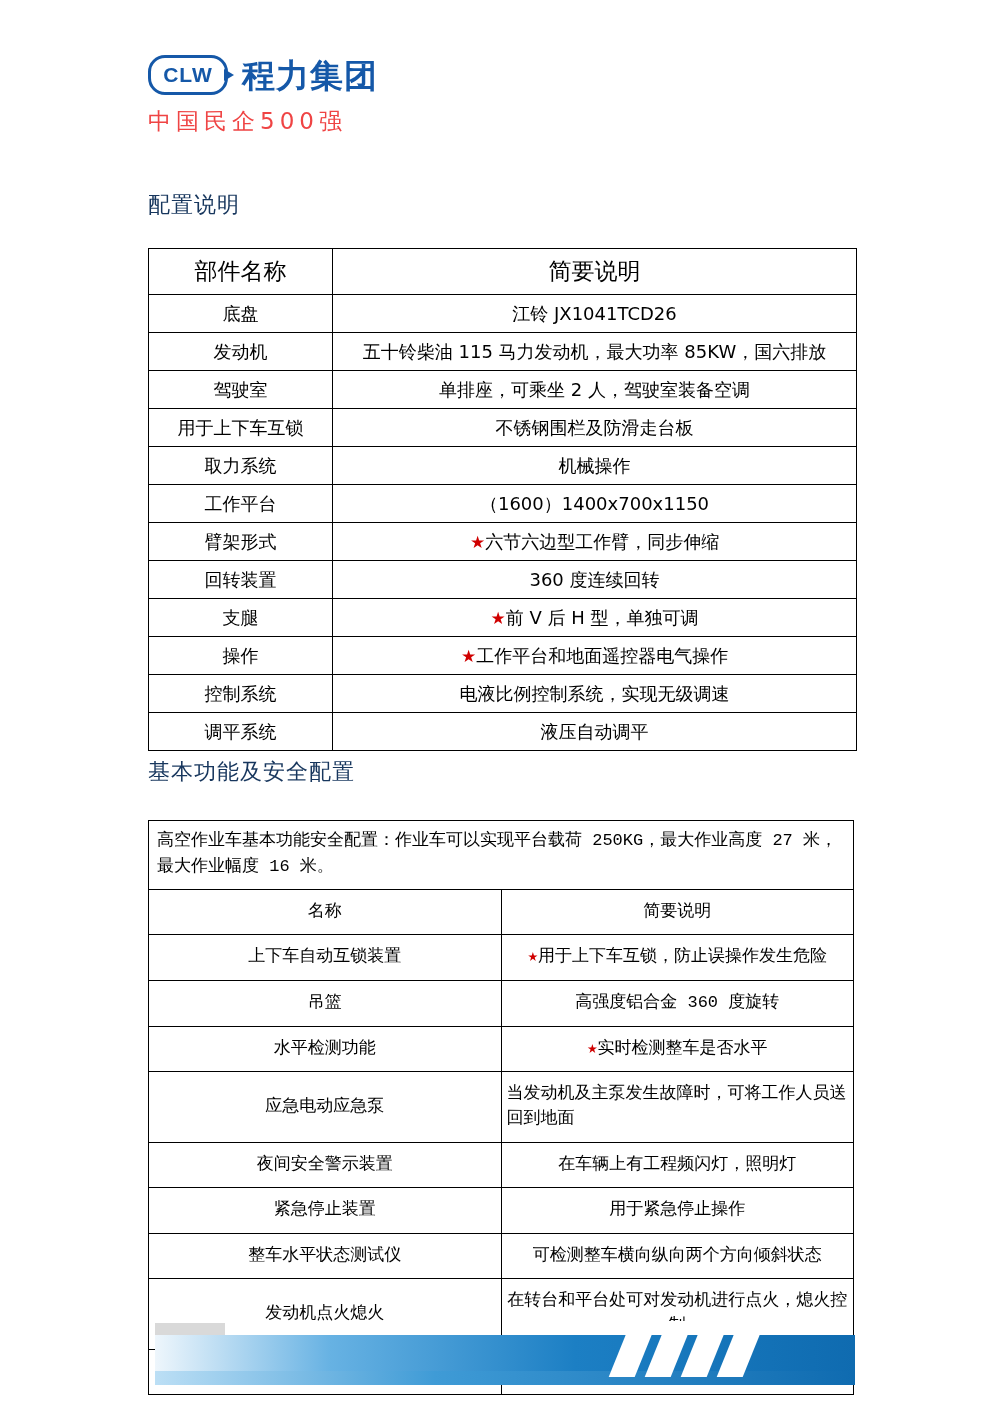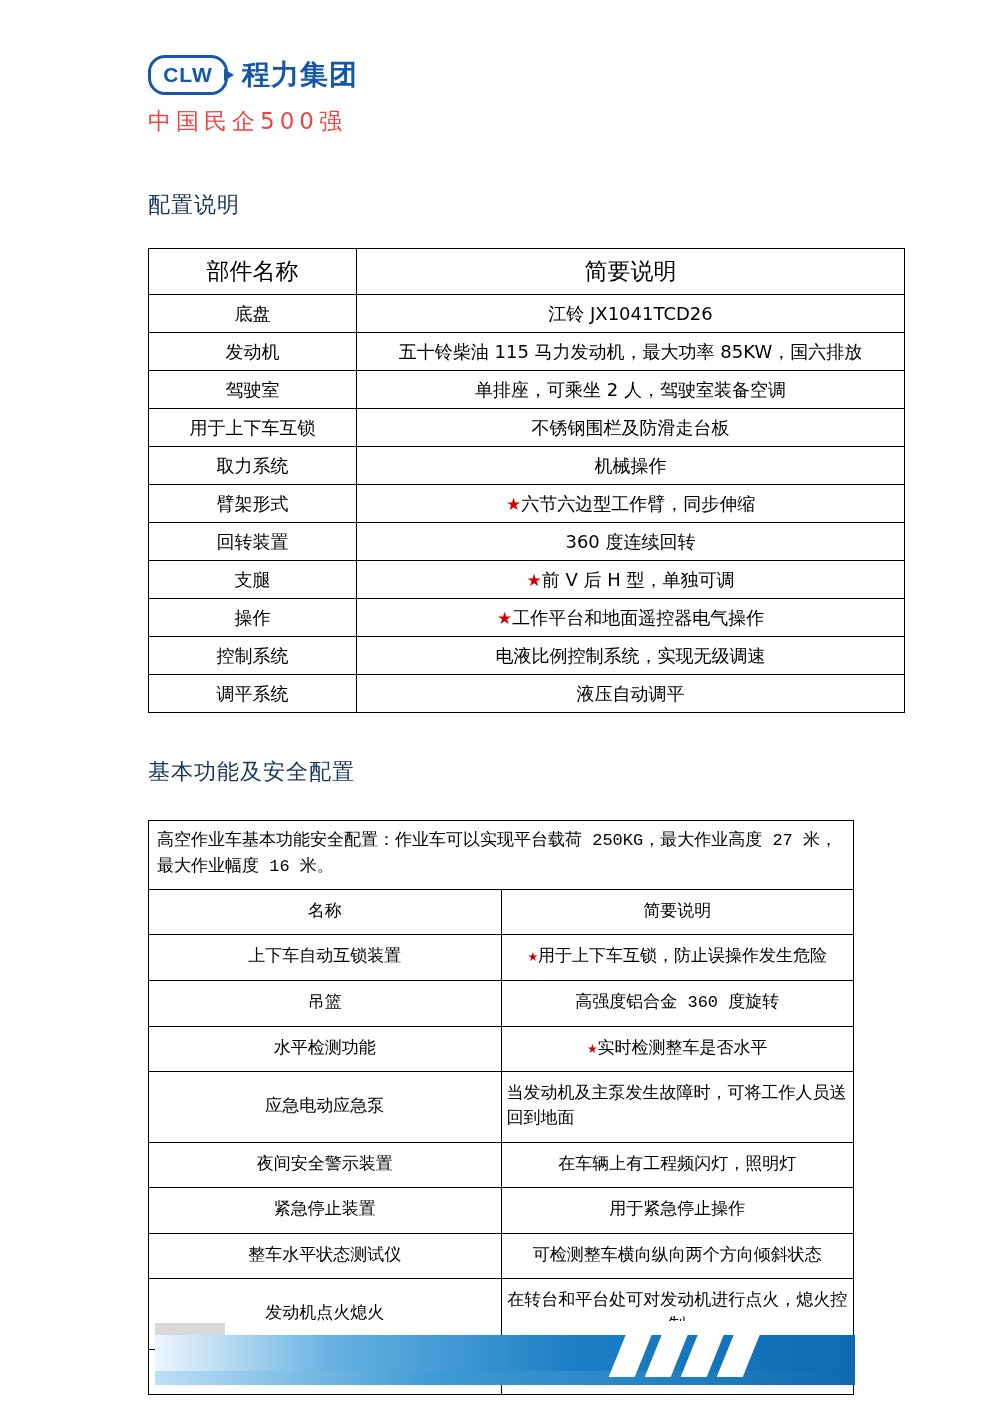--- a/index.html
+++ b/index.html
@@ -50,21 +50,21 @@
     right: -9px;
     top: 11px;
     width: 0;
     height: 0;
     border-top: 6px solid transparent;
     border-bottom: 6px solid transparent;
     border-left: 10px solid #1558a8;
   }
   .logo-cn {
     margin-left: 14px;
-    font-size: 28px;
+    font-size: 33px;
     font-weight: bold;
     color: #1558a8;
     letter-spacing: 1px;
     line-height: 1;
     text-align: right;
   }
   .logo-row2 {
     margin-top: 8px;
     font-size: 23px;
     font-weight: normal;
@@ -91,21 +91,21 @@
     left: 148px;
     top: 248px;
     width: 706px;
   }
   table.t1 td {
     border: 1px solid #000;
     text-align: center;
     vertical-align: middle;
     font-size: 18px;
     height: 37px;
-    padding: 0 12px;
+    padding: 0 0;
   }
   table.t1 tr.head td {
     font-size: 23px;
     height: 45px;
   }
   table.t1 td.c1 { width: 183px; }
   table.t1 td.c2 { width: 523px; }
   .star { color: #d00000; font-size: 17px; }
 
   
@@ -205,20 +205,24 @@
         <td class="c1">驾驶室</td>
         <td class="c2">单排座，可乘坐 2 人，驾驶室装备空调</td>
       </tr>
       <tr>
         <td class="c1">用于上下车互锁</td>
         <td class="c2">不锈钢围栏及防滑走台板</td>
       </tr>
       <tr>
         <td class="c1">取力系统</td>
         <td class="c2">机械操作</td>
+      </tr>
+      <tr>
+        <td class="c1">工作平台</td>
+        <td class="c2">（1600）1400x700x1150</td>
       </tr>
       <tr>
         <td class="c1">臂架形式</td>
         <td class="c2"><span class="star">★</span>六节六边型工作臂，同步伸缩</td>
       </tr>
       <tr>
         <td class="c1">回转装置</td>
         <td class="c2">360 度连续回转</td>
       </tr>
       <tr>

